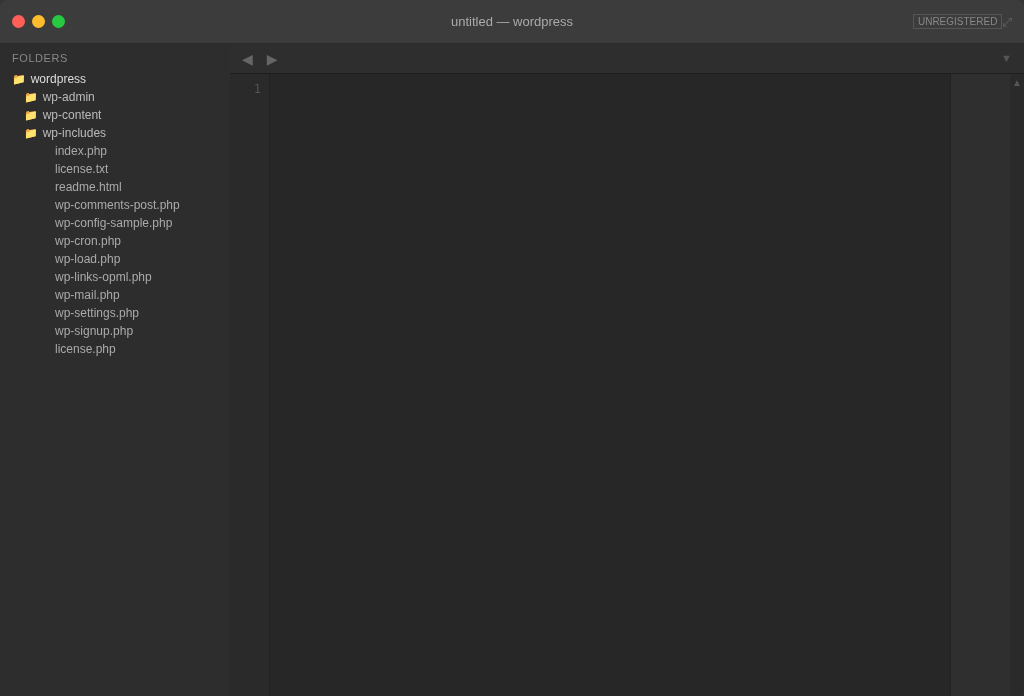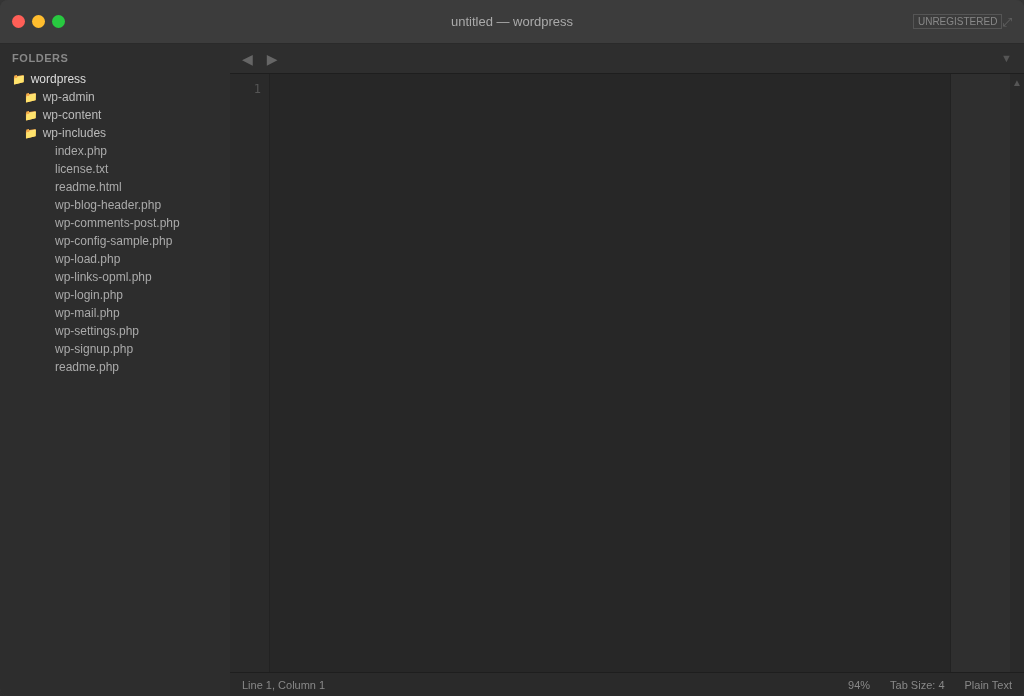--- a/index.html
+++ b/index.html
@@ -83,21 +83,21 @@
       background: #2d2d2d;
       display: flex;
       flex-direction: column;
       flex-shrink: 0;
       overflow: hidden;
     }
 
     .sidebar-header {
       padding: 8px 12px 6px 12px;
       font-size: 11px;
-      font-weight: 700;
+      font-weight: 400;
       color: #888;
       letter-spacing: 0.05em;
       text-transform: uppercase;
     }
 
     .sidebar-content {
       flex: 1;
       overflow-y: auto;
       padding-bottom: 10px;
     }
@@ -305,48 +305,45 @@
         <div class="file-item">
           <span>index.php</span>
         </div>
         <div class="file-item">
           <span>license.txt</span>
         </div>
         <div class="file-item">
           <span>readme.html</span>
         </div>
         <div class="file-item">
-          <span>wp-blog-header.php</span>
-        </div>
-        <div class="file-item">
           <span>wp-comments-post.php</span>
         </div>
         <div class="file-item">
           <span>wp-config-sample.php</span>
         </div>
         <div class="file-item">
+          <span>wp-cron.php</span>
+        </div>
+        <div class="file-item">
           <span>wp-load.php</span>
         </div>
         <div class="file-item">
           <span>wp-links-opml.php</span>
         </div>
         <div class="file-item">
-          <span>wp-login.php</span>
-        </div>
-        <div class="file-item">
           <span>wp-mail.php</span>
         </div>
         <div class="file-item">
           <span>wp-settings.php</span>
         </div>
         <div class="file-item">
           <span>wp-signup.php</span>
         </div>
         <div class="file-item">
-          <span>readme.php</span>
+          <span>license.php</span>
         </div>
       </div>
     </div>
 
     <div class="editor-area">
 
       <div class="editor-toolbar">
         <div class="nav-arrows">
           <button class="arrow-btn">◀</button>
           <button class="arrow-btn">▶</button>
@@ -359,23 +356,15 @@
         <div class="line-numbers">
           <div class="line-number">1</div>
         </div>
         <textarea class="editor-text" spellcheck="false" style=""></textarea>
         <div class="minimap"></div>
         <div class="right-scroll">
           <span class="scroll-arrow">▲</span>
         </div>
       </div>
 
-      <div class="status-bar">
-        <span class="status-left">Line 1, Column 1</span>
-        <div class="status-right">
-          <span>94%</span>
-          <span>Tab Size: 4</span>
-          <span>Plain Text</span>
-        </div>
-      </div>
     </div>
   </div>
 </div>
 
 </body></html>

